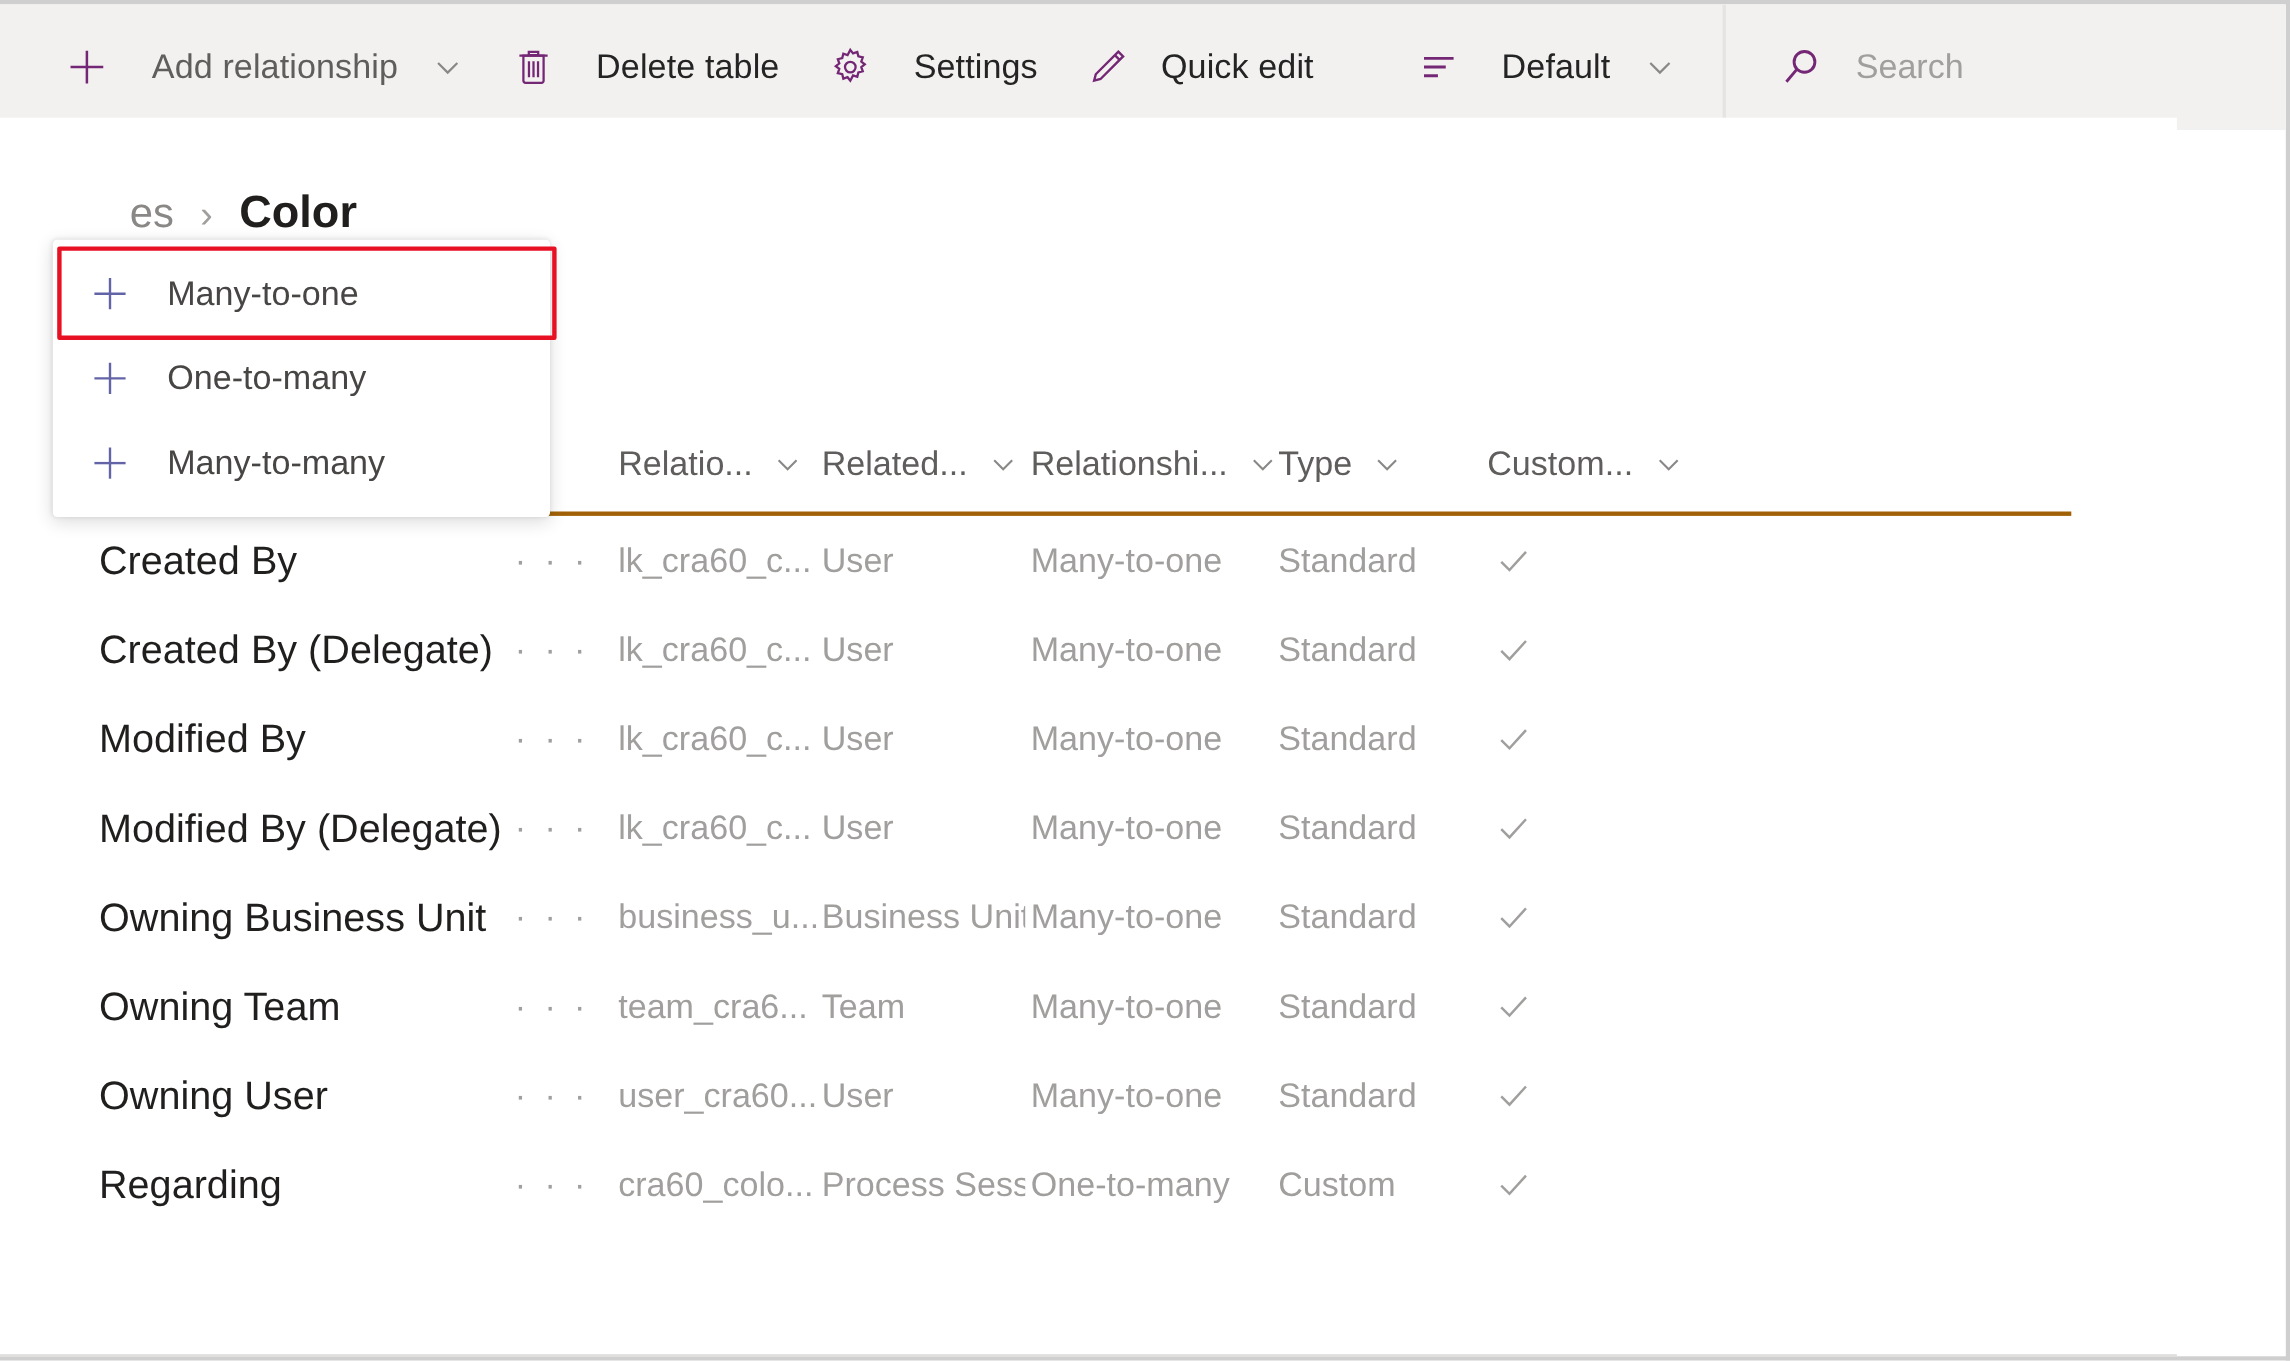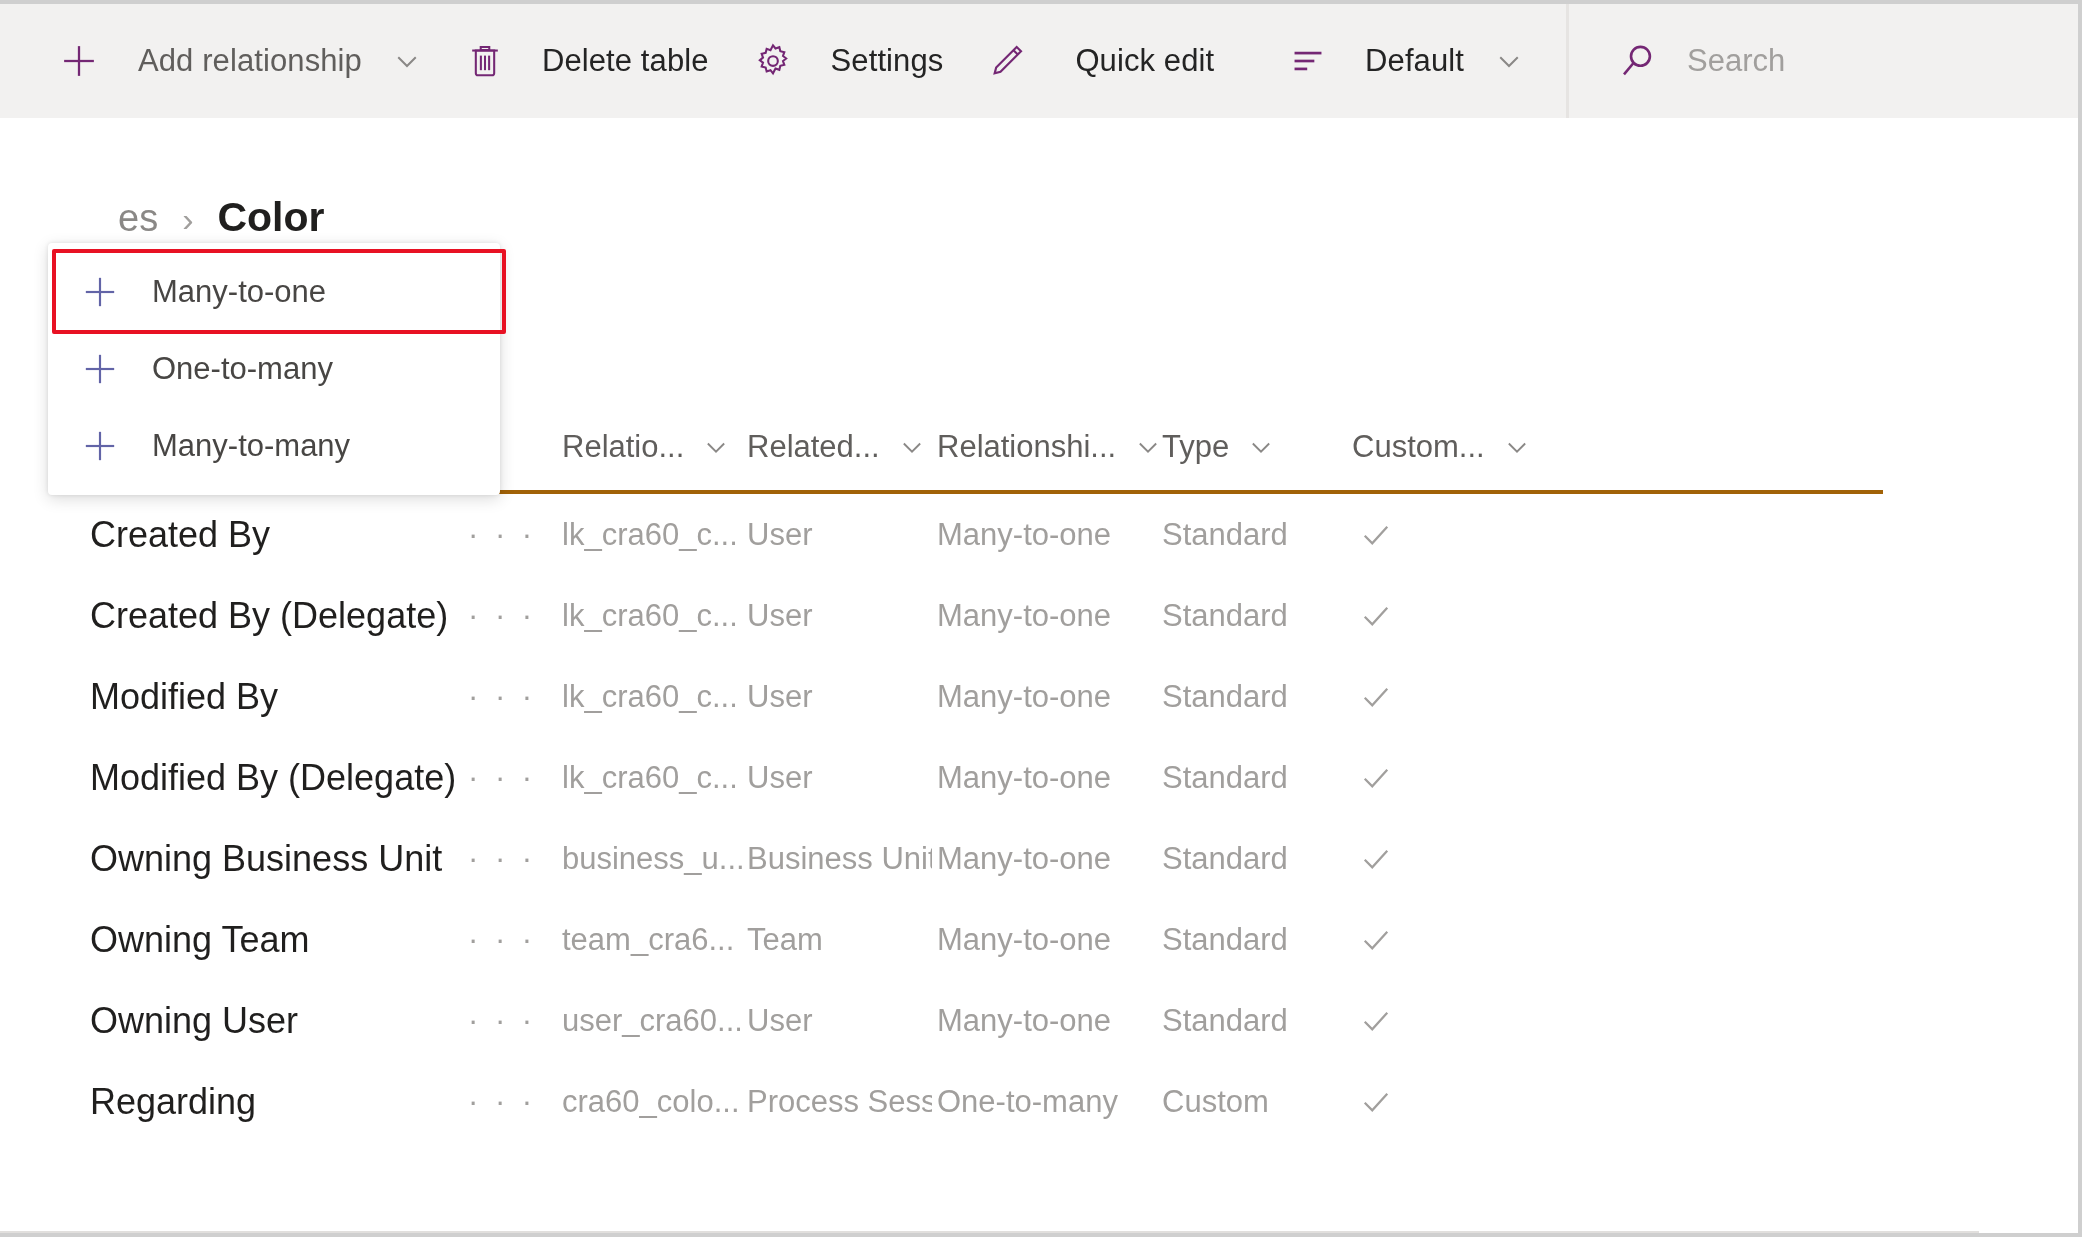--- a/index.html
+++ b/index.html
@@ -90,21 +90,21 @@
   .search-placeholder {
     font-size: 31px;
     color: #a19f9d;
     margin-left: 28px;
   }
 
   
   .page {
     position: absolute;
     left: 0;
-    top: 128px;
+    top: 103px;
     width: 1979px;
     bottom: 0;
     background: #ffffff;
   }
 
   .breadcrumb {
     position: absolute;
     left: 118px;
     top: 62px;
     display: flex;
@@ -339,21 +339,21 @@
 
       <div class="cmd-gap"></div>
 
       <div class="cmd-btn">
         <span class="glyph">
           <svg width="40" height="40" viewBox="0 0 24 24" fill="none" stroke="currentColor" stroke-width="1.3">
             <path d="M17.8 3.6l2.6 2.6L8.1 18.5l-3.5.9.9-3.5z"></path>
             <line x1="15.9" y1="5.5" x2="18.5" y2="8.1"></line>
           </svg>
         </span>
-        <span class="cmd-label" style="margin-left:36px">Quick edit</span>
+        <span class="cmd-label" style="margin-left:16px">Quick edit</span>
       </div>
     </div>
 
     <div class="cmd-right">
 
       <div class="cmd-btn" style="padding-right:42px">
         <span class="glyph">
           <svg width="38" height="38" viewBox="0 0 24 24" fill="none" stroke="currentColor" stroke-width="1.7">
             <line x1="3.5" y1="7" x2="20.5" y2="7"></line>
             <line x1="3.5" y1="12" x2="16" y2="12"></line>

